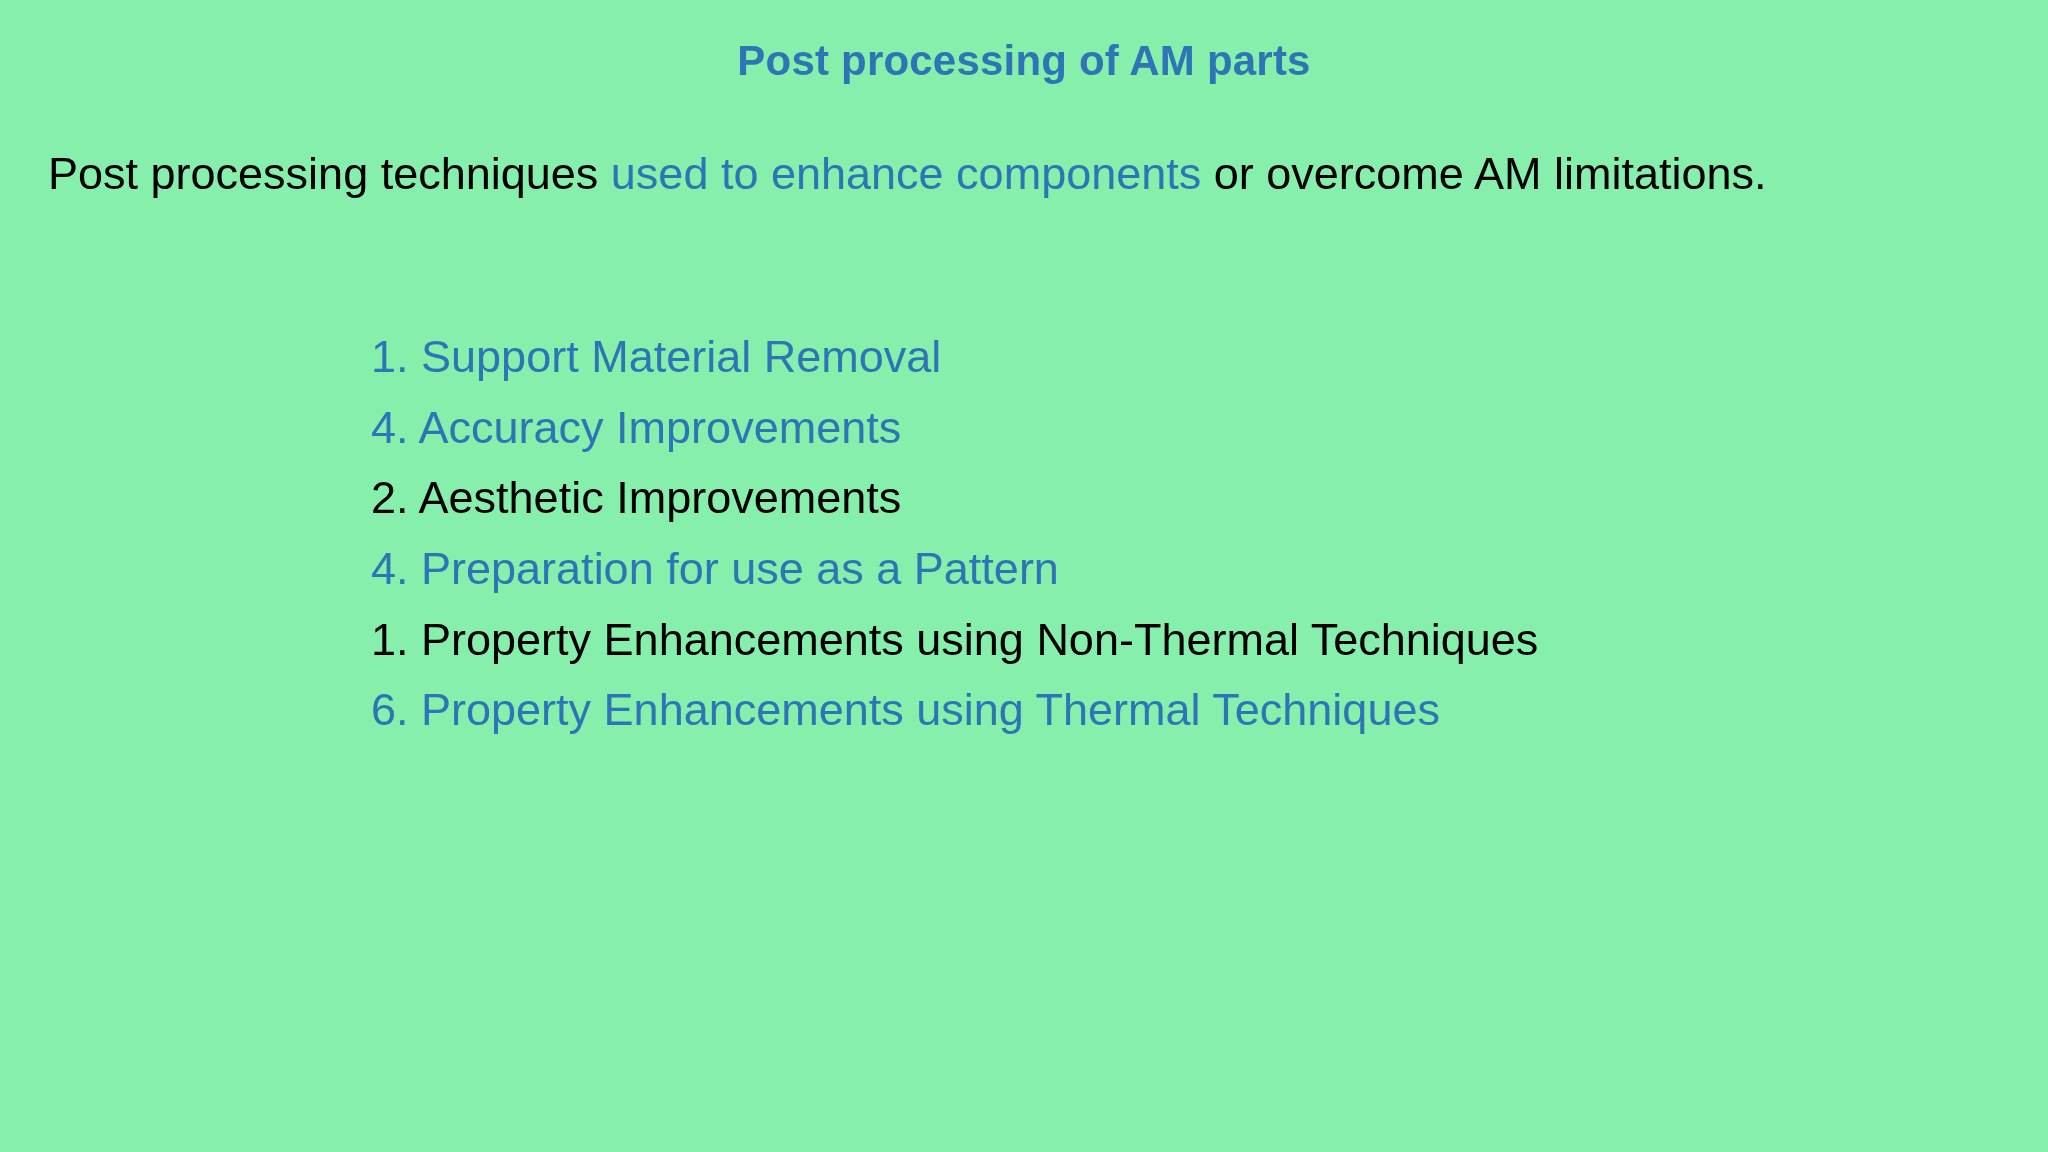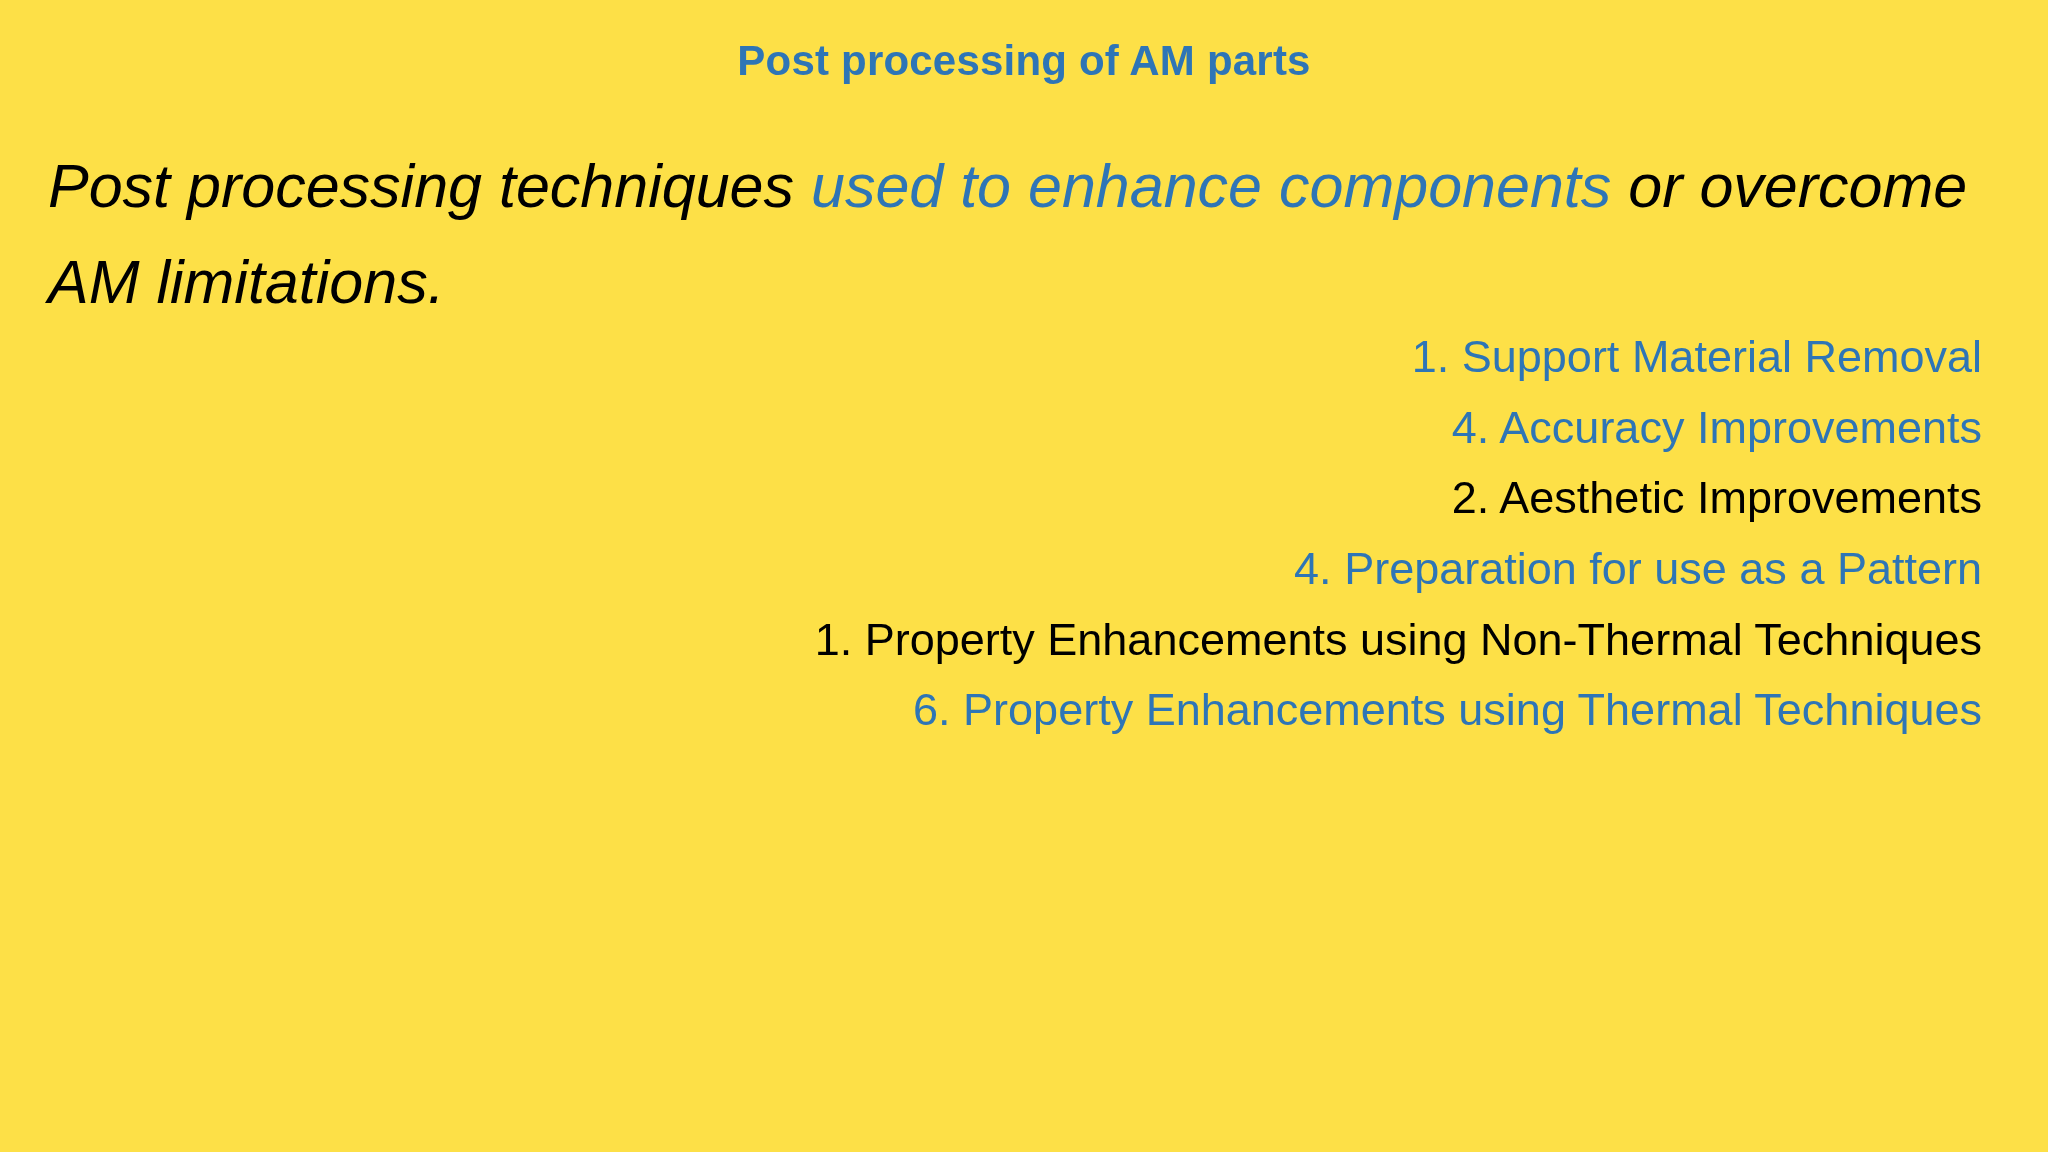--- a/index.html
+++ b/index.html
@@ -12,21 +12,21 @@
     height: 1152px;
     font-family: "Liberation Sans", sans-serif;
     color: #000000;
     overflow: hidden;
     position: relative;
   }
 
   .slide {
     position: absolute;
     inset: 0;
-    background: #fde047;
+    background: #86efac;
   }
 
   
   .slide-title {
     position: absolute;
     top: 38px;
     left: 0;
     width: 2048px;
     text-align: center;
     font-size: 42px;
@@ -37,37 +37,35 @@
   }
 
   
   .body-block {
     position: absolute;
     top: 138px;
     left: 48px;
     width: 1970px;
   }
   .body-line {
-    font-size: 61px;
+    font-size: 45px;
     line-height: 1.58;
     color: #000000;
     white-space: pre-wrap;
-    font-style: italic;
   }
   .body-line .accent {
     color: #2e75b6;
   }
 
   
   .num-list {
     position: absolute;
     top: 322px;
-    left: 382px;
+    left: 371px;
     width: 1600px;
-    text-align: right;
   }
   .num-item {
     font-size: 45px;
     line-height: 1.57;
     white-space: pre;
   }
   .num-item.blue  { color: #2e75b6; }
   .num-item.black { color: #000000; }
 </style>
 </head>

